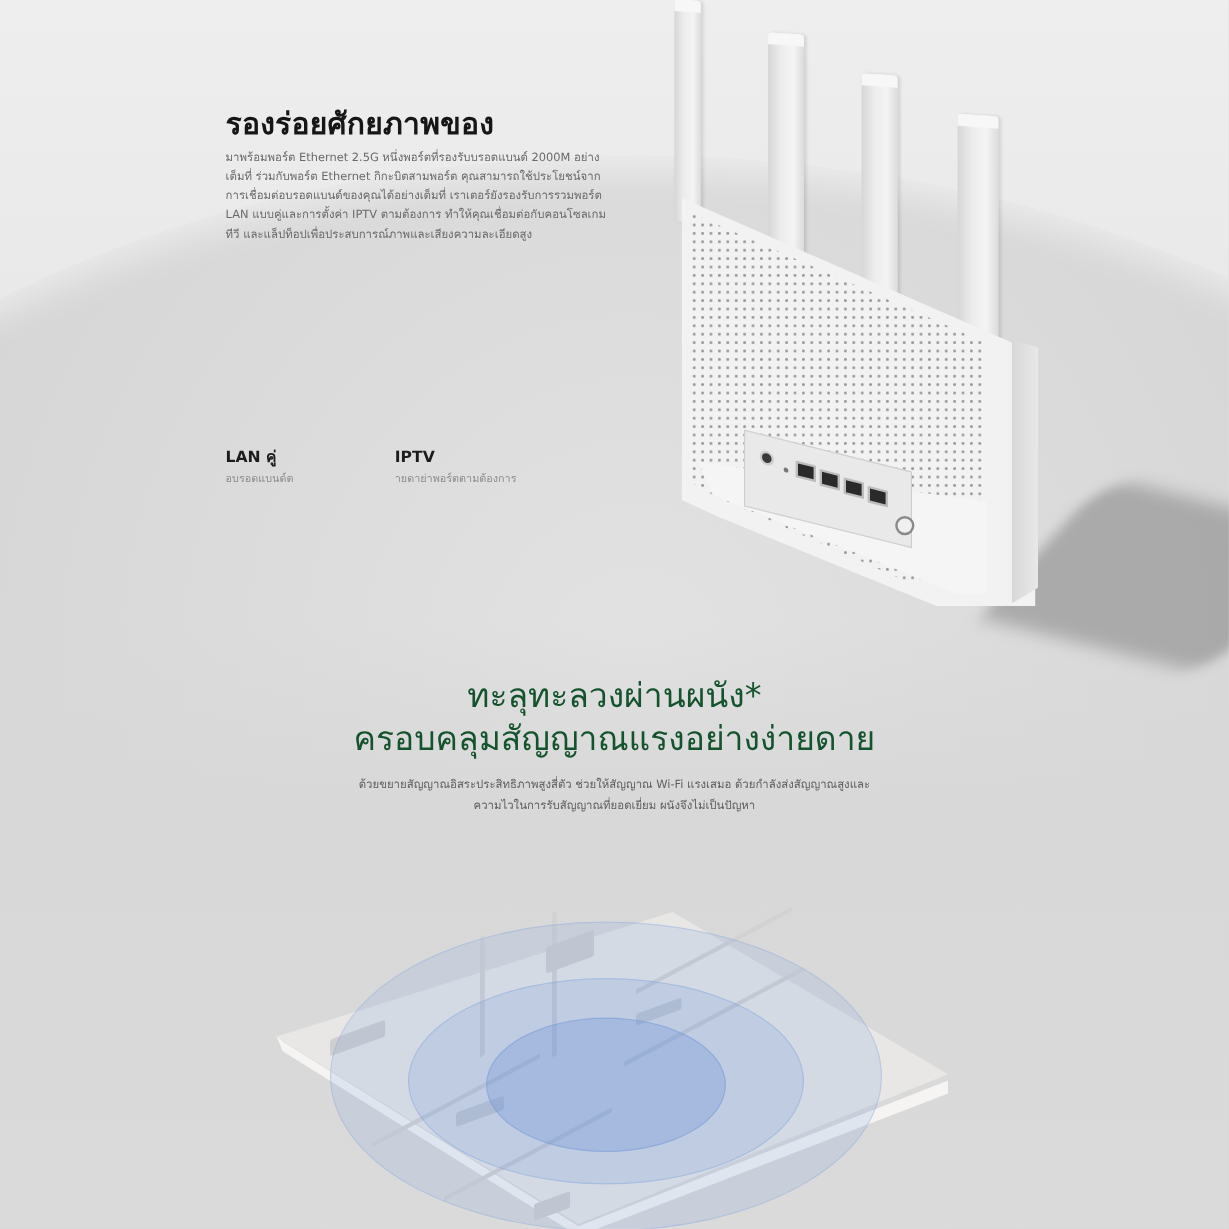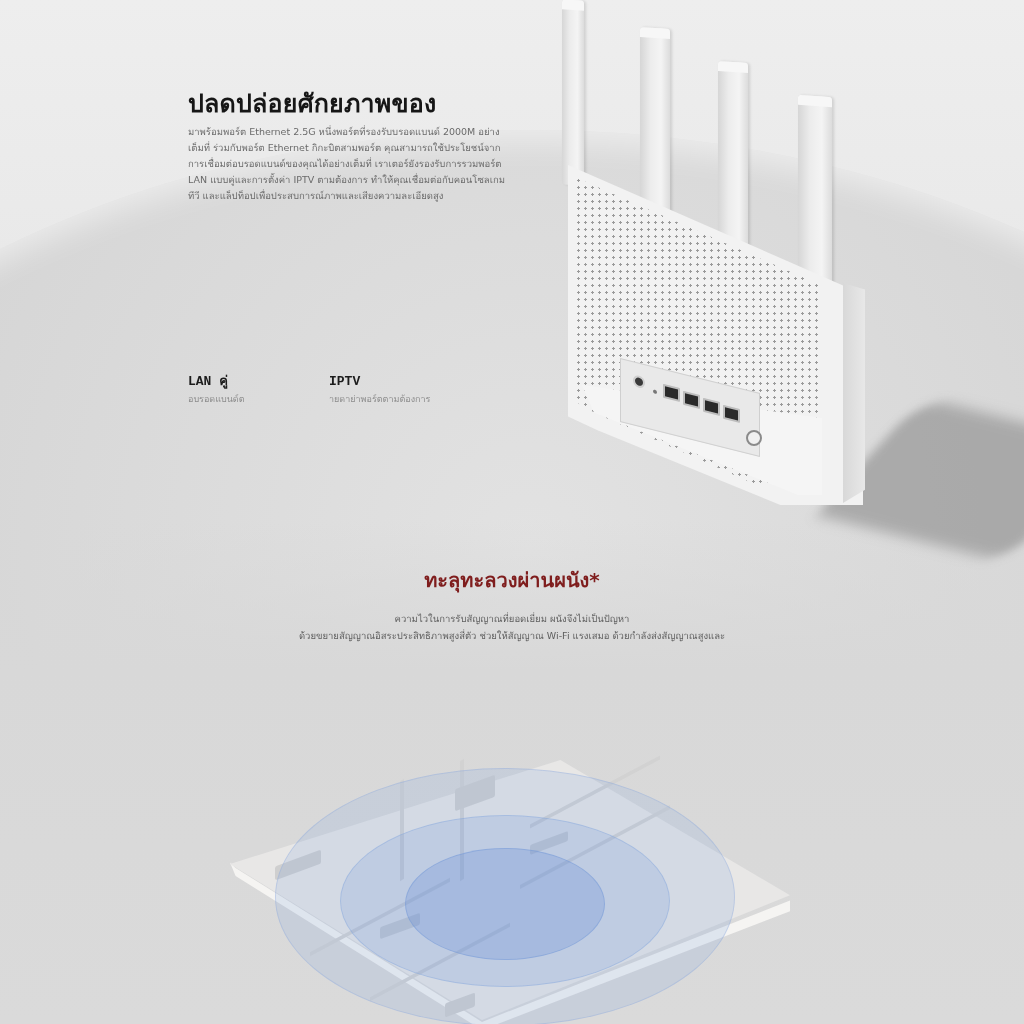--- a/index.html
+++ b/index.html
@@ -34,21 +34,21 @@
   
   .sec1 { position: absolute; left: 188px; top: 84px; width: 330px; }
   .sec1 h1 {
     font-size: 25px; font-weight: bold; line-height: 40px; color: #161616;
     letter-spacing: 0.2px;
   }
   .sec1 .body {
     font-size: 9.5px; line-height: 16px; color: #6a6a6a; width: 320px;
   }
   .features { position: absolute; left: 188px; top: 372px; display: flex; gap: 0; }
-  .feature { width: 141px; font-family: Liberation Mono, monospace; }
+  .feature { width: 141px; }
   .feature .ft { font-size: 13px; font-weight: bold; color: #1c1c1c; line-height: 20px; }
   .feature .fd { font-size: 9px; color: #8c8c8c; line-height: 16px; }
 
   
   .router { position: absolute; left: 560px; top: 0; width: 310px; height: 512px; }
   .antenna { position: absolute; background: linear-gradient(90deg, #d6d6d6 0%, #ececec 35%, #f4f4f4 70%, #dcdcdc 100%); border-radius: 3px; box-shadow: 2px 0 3px rgba(0,0,0,0.12); }
   .ant-cap { position: absolute; left: 0; top: 0; width: 100%; height: 10px; background: #f7f7f7; border-radius: 3px 3px 0 0; }
   .router-body {
     position: absolute; left: 8px; top: 165px; width: 295px; height: 340px;
     background: #f2f2f2;
@@ -76,21 +76,21 @@
     background: #e9e9e9; border: 1px solid #cfcfcf;
     transform: skewY(14deg); transform-origin: left top;
   }
   .jack { position: absolute; width: 17px; height: 14px; background: #2a2a2a; border: 2px solid #bdbdbd; border-radius: 1px; }
   .dc { position: absolute; left: 12px; top: 12px; width: 12px; height: 12px; border-radius: 50%; background: #3a3a3a; border: 2px solid #cfcfcf; }
   .led { position: absolute; left: 32px; top: 22px; width: 4px; height: 4px; border-radius: 50%; background: #777; }
   .rst { position: absolute; left: 186px; top: 430px; width: 16px; height: 16px; border-radius: 50%; border: 2px solid #8a8a8a; background: #f0f0f0; }
 
   
   .sec2 { position: absolute; left: 0; top: 562px; width: 1024px; text-align: center; }
-  .sec2 h2 { font-size: 20px; font-weight: bold; line-height: 36px; color: #7f1d1d; }
+  .sec2 h2 { font-size: 28px; font-weight: normal; line-height: 36px; color: #14532d; }
   .sec2 .body { margin-top: 12px; font-size: 9.5px; line-height: 17px; color: #5e5e5e; }
 
   
   .floor { position: absolute; left: 220px; top: 720px; width: 580px; height: 304px; }
   .slab {
     position: absolute; left: 10px; top: 40px; width: 560px; height: 260px;
     background: #e8e7e6;
     clip-path: polygon(0 40%, 59% 0, 100% 52%, 45% 100%);
   }
   .slab-edge {
@@ -108,21 +108,21 @@
 </head>
 <body>
 
 <div class="bg-top"></div>
 <div class="bg-table"></div>
 <div class="bg-lower"></div>
 <div class="shadow"></div>
 
 <section class="sec1">
   <h1>
-    <div>ปลดปล่อยศักยภาพของ</div>
+    <div>รองร่อยศักยภาพของ</div>
   </h1>
   <p class="body">มาพร้อมพอร์ต Ethernet 2.5G หนึ่งพอร์ตที่รองรับบรอดแบนด์ 2000M อย่างเต็มที่ ร่วมกับพอร์ต Ethernet กิกะบิตสามพอร์ต คุณสามารถใช้ประโยชน์จากการเชื่อมต่อบรอดแบนด์ของคุณได้อย่างเต็มที่ เราเตอร์ยังรองรับการรวมพอร์ต LAN แบบคู่และการตั้งค่า IPTV ตามต้องการ ทำให้คุณเชื่อมต่อกับคอนโซลเกม ทีวี และแล็ปท็อปเพื่อประสบการณ์ภาพและเสียงความละเอียดสูง</p>
 </section>
 
 <div class="features">
   <div class="feature">
     <div class="ft">LAN คู่</div>
     <div class="fd">อบรอดแบนด์ต</div>
   </div>
   <div class="feature">
@@ -155,24 +155,25 @@
     <div class="jack" style="left:62px;top:16px;"></div>
     <div class="jack" style="left:82px;top:18px;"></div>
     <div class="jack" style="left:102px;top:20px;"></div>
   </div>
   <div class="rst"></div>
 </div>
 
 <section class="sec2">
   <h2>
     <div>ทะลุทะลวงผ่านผนัง*</div>
+    <div>ครอบคลุมสัญญาณแรงอย่างง่ายดาย</div>
   </h2>
   <div class="body">
+    <div>ด้วยขยายสัญญาณอิสระประสิทธิภาพสูงสี่ตัว ช่วยให้สัญญาณ Wi-Fi แรงเสมอ ด้วยกำลังส่งสัญญาณสูงและ</div>
     <div>ความไวในการรับสัญญาณที่ยอดเยี่ยม ผนังจึงไม่เป็นปัญหา</div>
-    <div>ด้วยขยายสัญญาณอิสระประสิทธิภาพสูงสี่ตัว ช่วยให้สัญญาณ Wi-Fi แรงเสมอ ด้วยกำลังส่งสัญญาณสูงและ</div>
   </div>
 </section>
 
 <div class="floor">
   <div class="slab-edge"></div>
   <div class="slab"></div>
   <div class="room-wall" style="left:180px;top:60px;width:4px;height:100px;transform:skewY(-30deg);"></div>
   <div class="room-wall" style="left:240px;top:40px;width:4px;height:120px;transform:skewY(-30deg);"></div>
   <div class="room-wall" style="left:310px;top:70px;width:130px;height:4px;transform:skewY(-28deg);"></div>
   <div class="room-wall" style="left:300px;top:125px;width:150px;height:4px;transform:skewY(-28deg);"></div>

